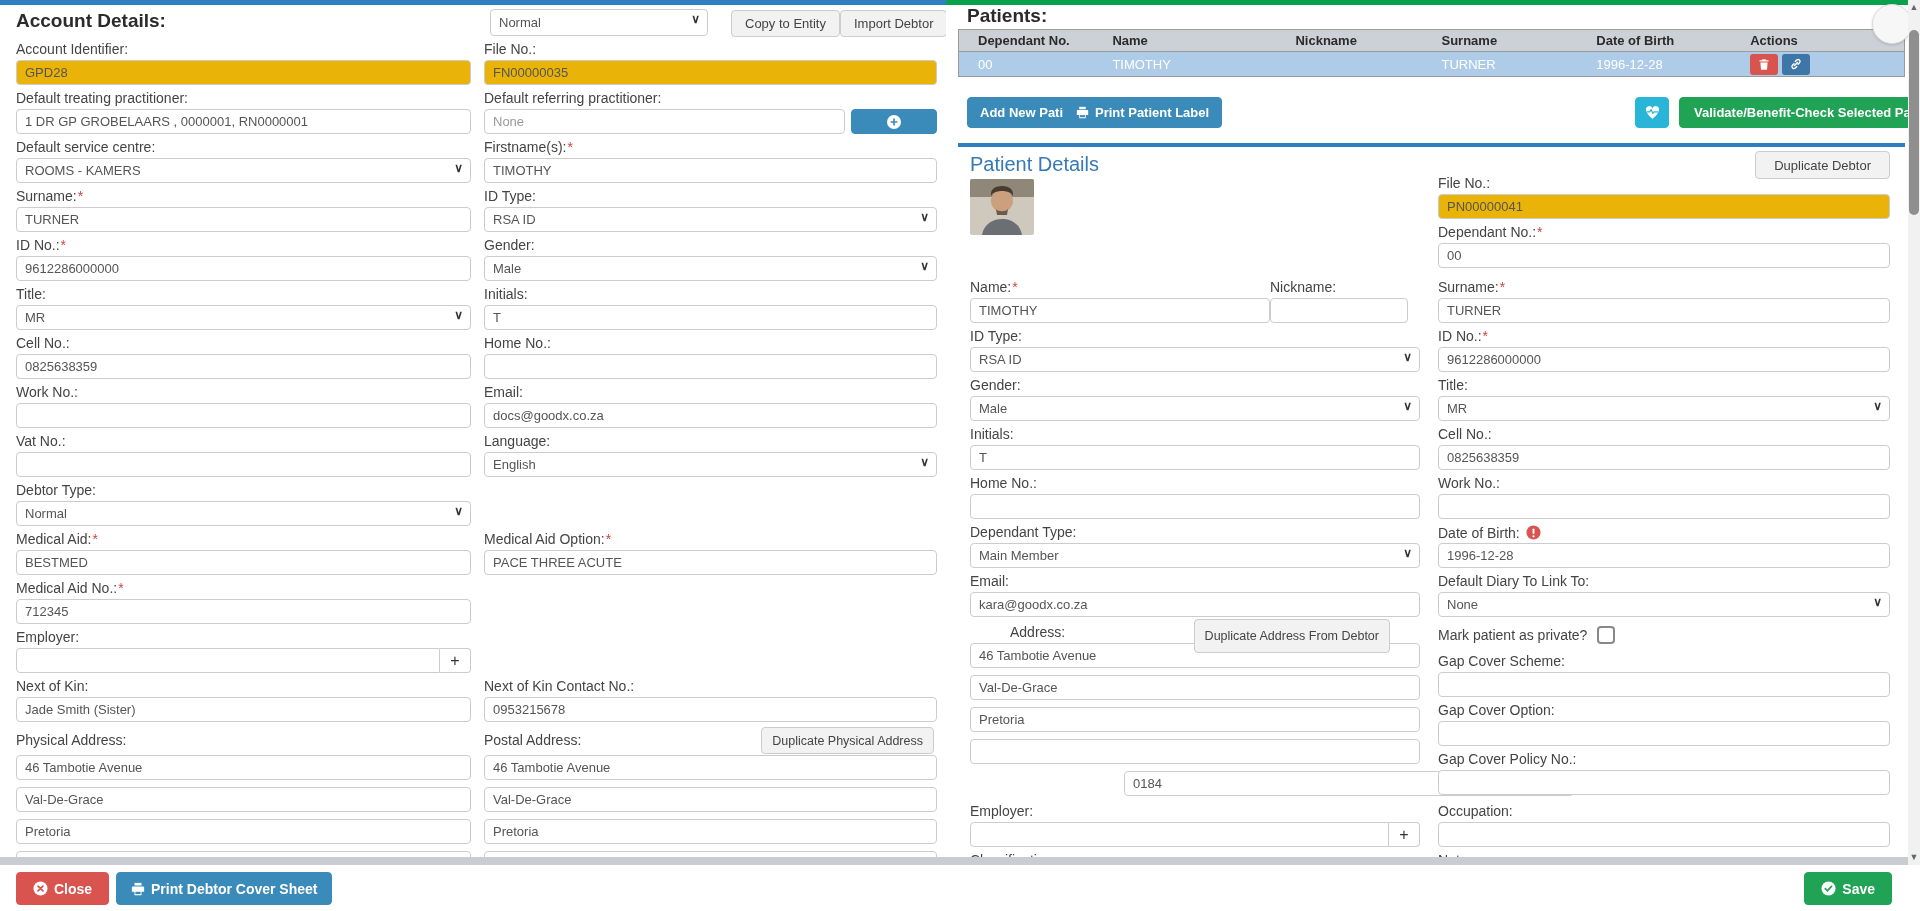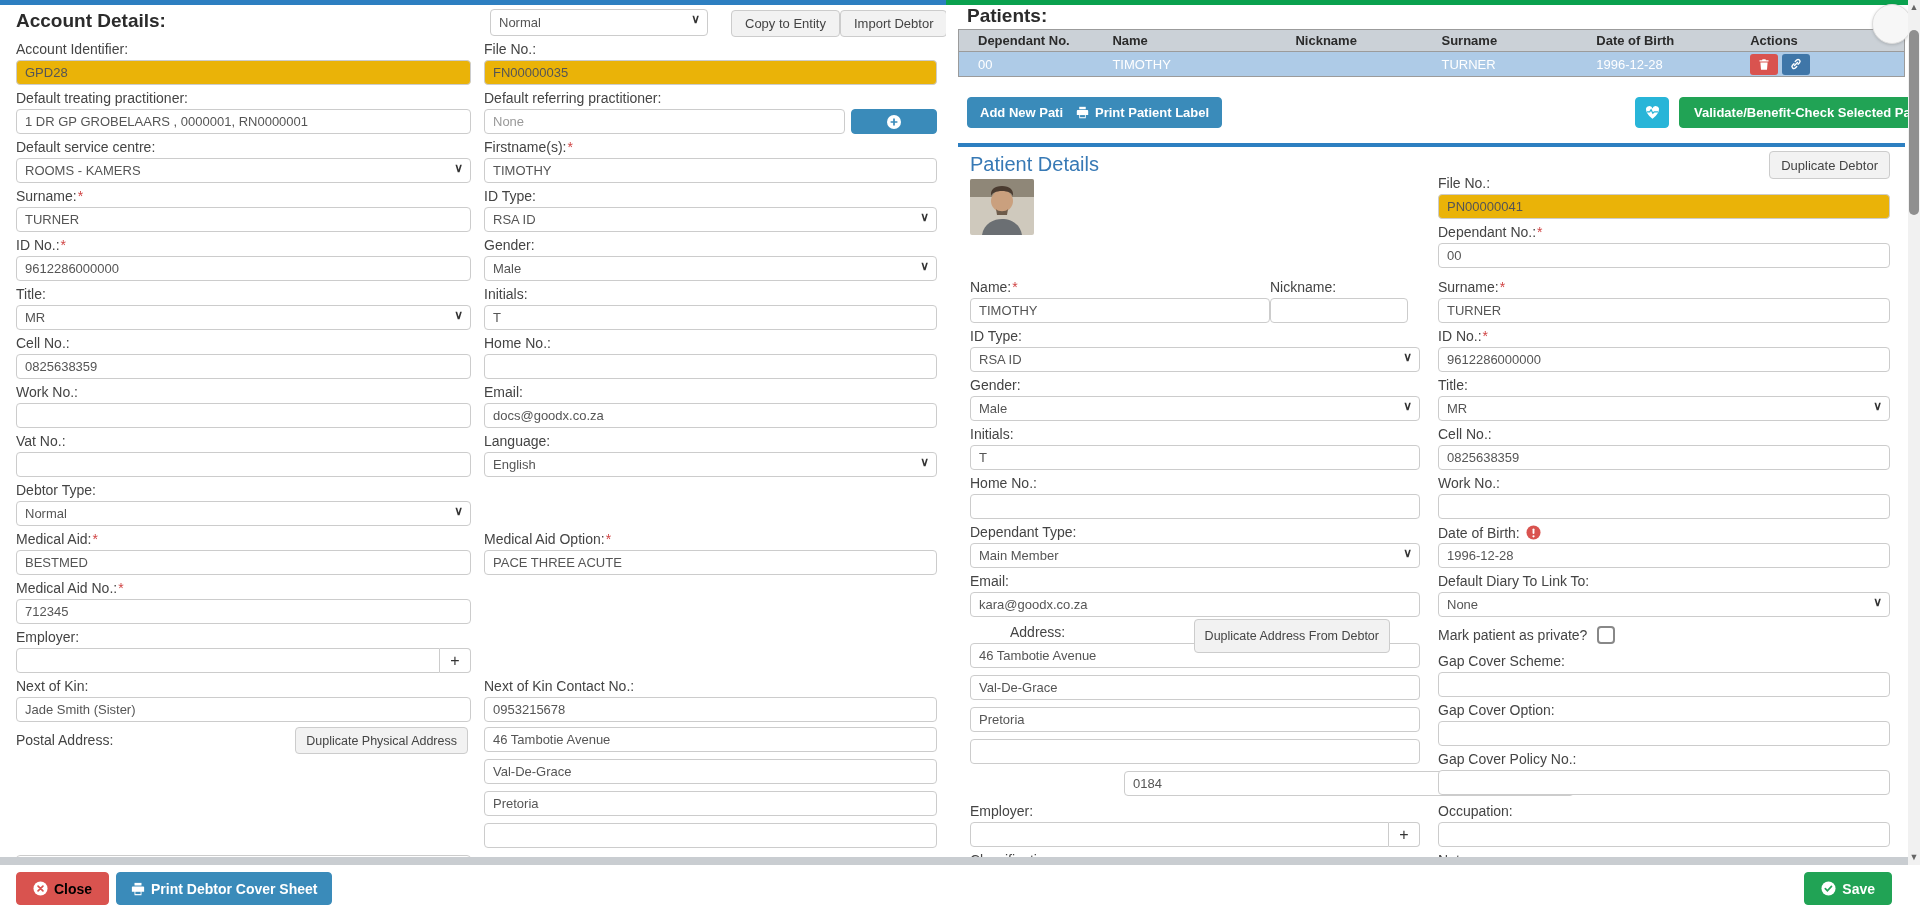--- a/index.html
+++ b/index.html
@@ -24,21 +24,21 @@
                 font-size:13px; color:#555; outline:none; }
   .sel::after { content:"\2228"; position:absolute; right:8px; top:3px; font-size:12px; font-weight:bold;
                 color:#333; pointer-events:none; }
   .f { margin-bottom:5px; }
   .btn { display:inline-flex; align-items:center; justify-content:center; gap:6px; border-radius:4px;
          font-family:"Liberation Sans",sans-serif; font-size:13px; cursor:pointer; border:1px solid transparent;
          white-space:nowrap; }
   .btn-light { background:#f2f2f2; border-color:#ccc; color:#444; }
   .btn-blue  { background:#3a8bba; color:#fff; border-color:#3a8bba; font-weight:600; }
   .btn-green { background:#21a355; color:#fff; border-color:#21a355; font-weight:600; }
-  .btn-red   { background:#d9534f; color:#000000; border-color:#d9534f; font-weight:600; }
+  .btn-red   { background:#d9534f; color:#ffffff; border-color:#d9534f; font-weight:600; }
   .btn-cyan  { background:#28b5d8; color:#fff; border-color:#28b5d8; }
 
   
   .debtor { position:absolute; left:0; top:5px; width:946px; height:852px; overflow:hidden; background:#fff; }
   .debtor-title { position:absolute; left:16px; top:5px; font-size:19px; font-weight:600; color:#2b2b2b; }
   .debtor-type-sel { position:absolute; left:490px; top:4px; width:218px; }
   .debtor-type-sel select { height:27px; }
   .btn-copy   { position:absolute; left:731px; top:5px; height:27px; padding:0 13px; }
   .btn-import { position:absolute; left:840px; top:5px; height:27px; padding:8px 13px; }
   .debtor-form { position:absolute; left:16px; top:36px; width:921px; display:grid;
@@ -73,21 +73,21 @@
   .mini-blue { background:#3f76a8; }
   .btn-addpat   { position:absolute; left:9px;  top:92px; height:31px; padding:0 12px; }
   .btn-printlab { position:absolute; left:105px; top:92px; height:31px; padding:0 12px; }
   .btn-heart    { position:absolute; left:677px; top:92px; width:34px; height:31px; }
   .btn-validate { position:absolute; left:721px; top:92px; height:31px; padding:0 14px; }
 
   
   .ppanel { position:absolute; left:0; top:138px; width:947px; height:714px; overflow:hidden;
             border-top:4px solid #2d7fc1; background:#fff; }
   .ppanel-title { position:absolute; left:12px; top:6px; font-size:20px; color:#3779b5; }
-  .btn-dupdeb { position:absolute; right:15px; top:4px; height:28px; padding:0 11px; }
+  .btn-dupdeb { position:absolute; right:15px; top:4px; height:28px; padding:0 18px; }
   .pp-top { position:absolute; left:12px; top:28px; width:920px; display:grid;
             grid-template-columns:450px 452px; column-gap:18px; }
   .avatar { width:64px; height:56px; border-radius:2px; overflow:hidden; margin-top:4px; }
   .pp-form { position:absolute; left:12px; top:132px; width:920px; display:grid;
              grid-template-columns:450px 452px; column-gap:18px; }
   .split { display:flex; }
   .split .nm { width:300px; } .split .nk { width:138px; }
   .dob-lb { display:flex; align-items:center; gap:6px; }
   .addr2-head { position:relative; height:21px; margin-bottom:0;margin-left:40px; }
   .addr2-head .lb { position:absolute; left:0; top:2px; }
@@ -252,20 +252,23 @@
 
       <div class="f">
         <label class="lb">Next of Kin:</label>
         <input class="tx" value="Jade Smith (Sister)" style="">
       </div>
       <div class="f">
         <label class="lb">Next of Kin Contact No.:</label>
         <input class="tx" value="0953215678" style="">
       </div>
 
+      <div class="addr-head">
+        <label class="lb">Physical Address:</label>
+      </div>
       <div class="addr-head">
         <label class="lb">Postal Address:</label>
         <button class="btn btn-light btn-dup-phys">Duplicate Physical Address</button>
       </div>
 
       <div>
         <input class="tx addr-line" value="46 Tambotie Avenue" style="">
         <input class="tx addr-line" value="Val-De-Grace" style="">
         <input class="tx addr-line" value="Pretoria" style="">
         <input class="tx addr-line" style="">

